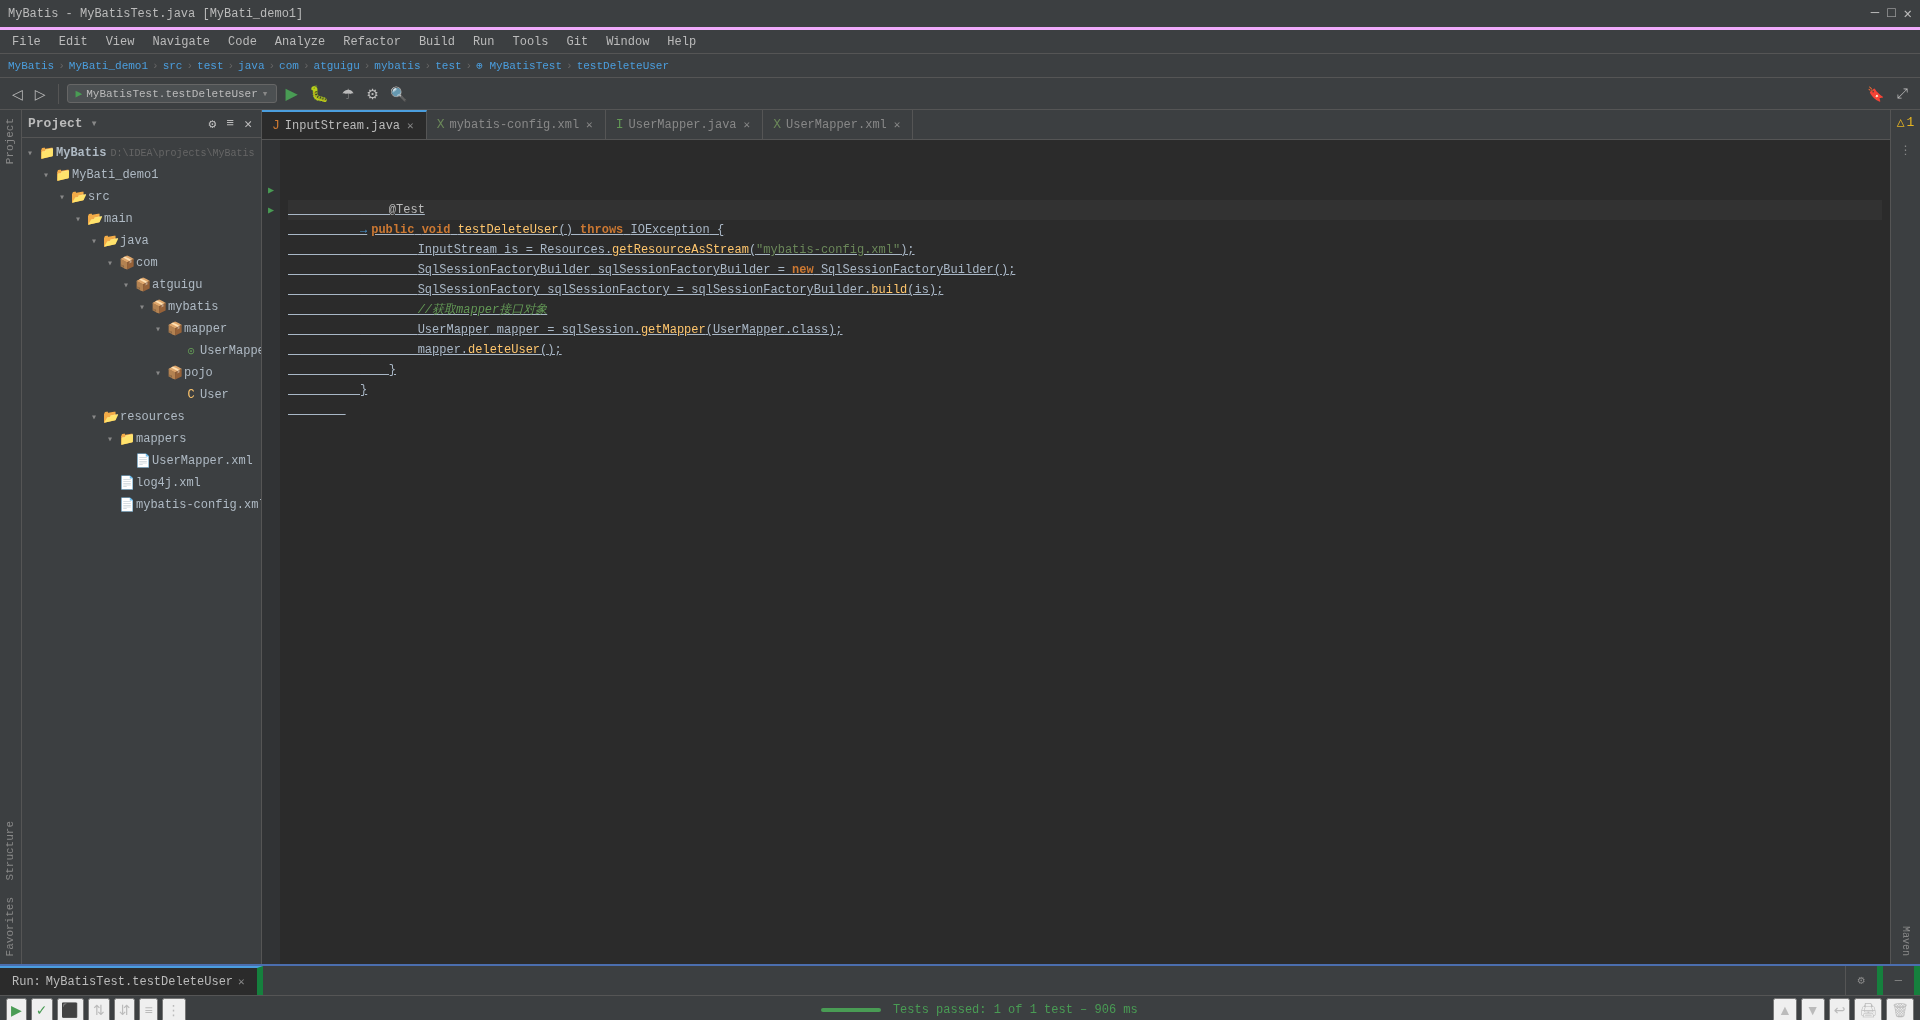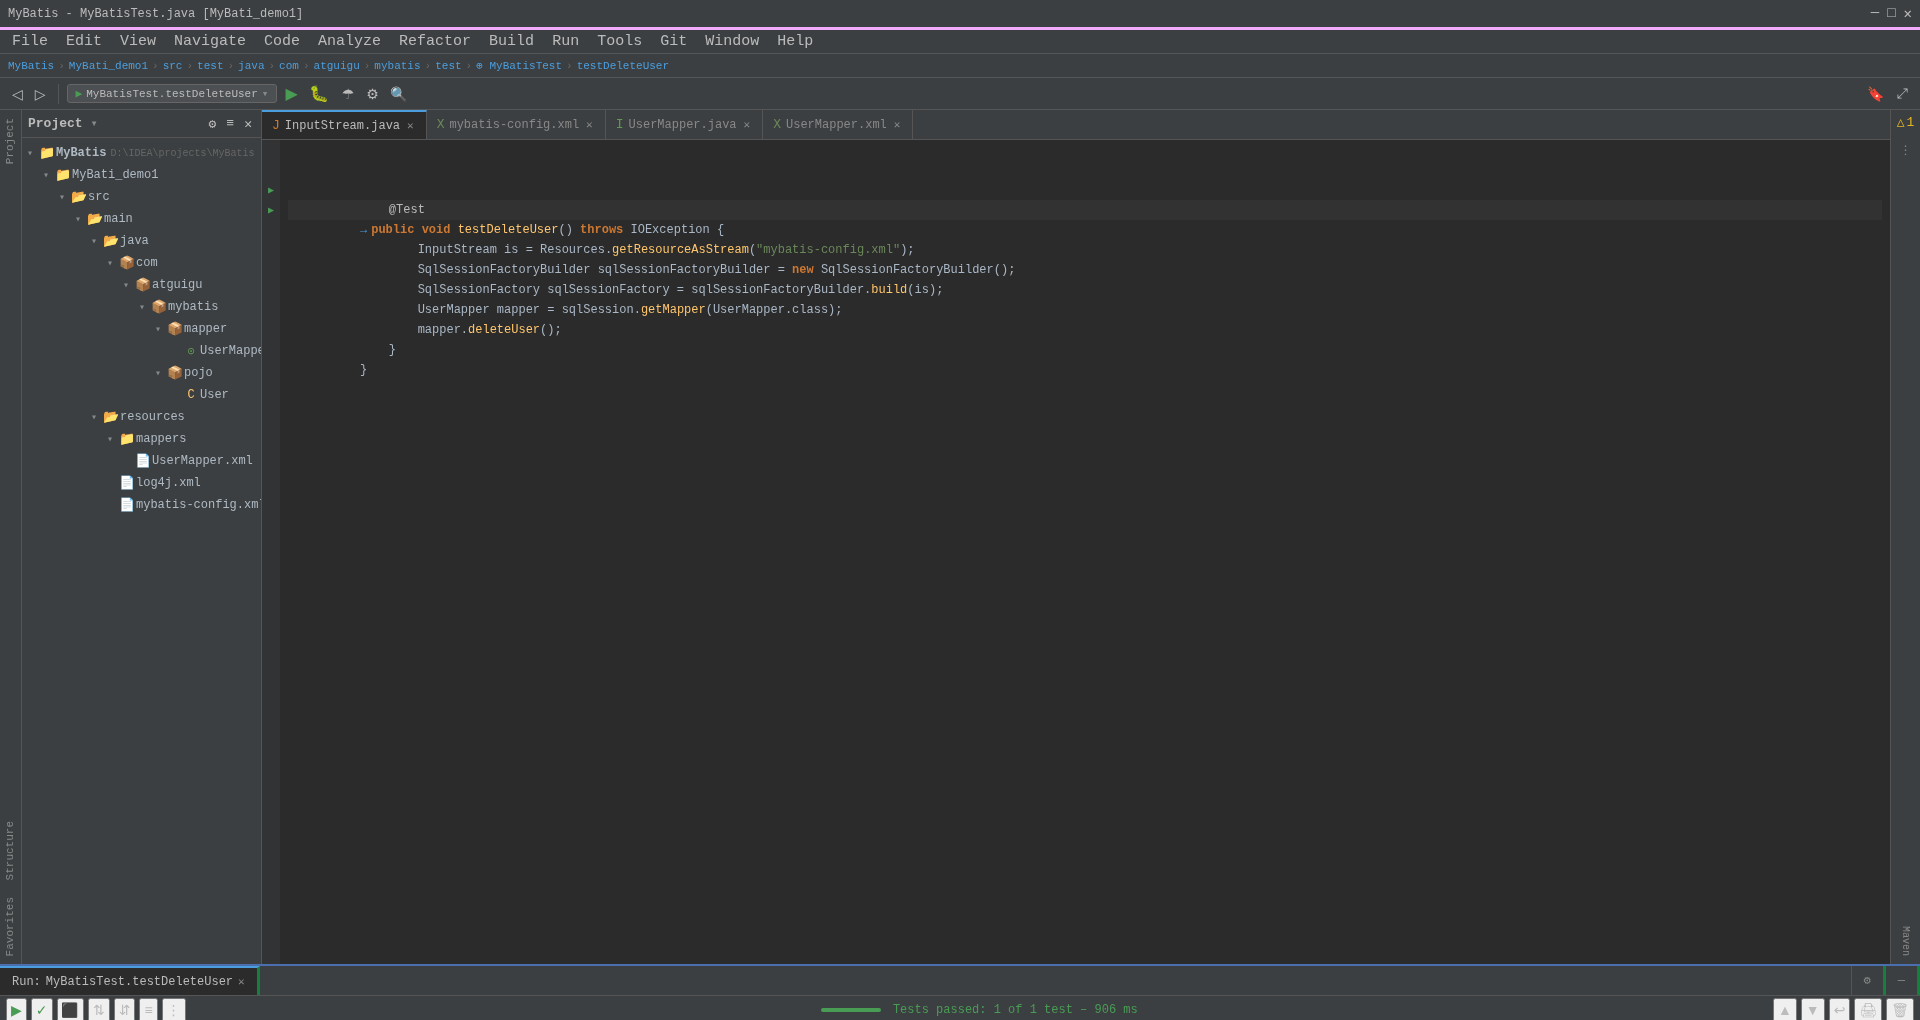--- a/index.html
+++ b/index.html
@@ -44,21 +44,21 @@
       background: #3c3f41;
       display: flex;
       align-items: center;
       padding: 0 4px;
       border-bottom: 1px solid #555;
       gap: 2px;
     }
     .menu-item {
       padding: 2px 8px;
       color: #bbb;
-      font-size: 15px;
+      font-size: 12px;
       cursor: pointer;
     }
 
     
     #breadcrumb-bar {
       height: 24px;
       background: #3c3f41;
       display: flex;
       align-items: center;
       padding: 0 8px;
@@ -249,20 +249,21 @@
       padding: 0 8px;
       overflow: auto;
       background: #2b2b2b;
       position: relative;
     }
     .code-line {
       height: 20px;
       line-height: 20px;
       white-space: pre;
       font-size: 12px;
+      text-decoration: underline;
     }
     .code-line.current-line { background: #323232; }
     .kw { color: #cc7832; font-weight: bold; }
     .str { color: #6a8759; }
     .annotation { color: #bbb; }
     .method { color: #ffc66d; }
     .type { color: #a9b7c6; }
     .comment { color: #629755; font-style: italic; }
     .bool { color: #cc7832; }
 
@@ -297,21 +298,21 @@
       border-bottom: 1px solid #555;
     }
     .bottom-tab {
       display: flex;
       align-items: center;
       padding: 0 12px;
       gap: 5px;
       cursor: pointer;
       color: #888;
       font-size: 12px;
-      border-right: 3px solid #15803d;
+      border-right: 6px solid #15803d;
     }
     .bottom-tab.active {
       background: #2b2b2b;
       color: #bbb;
       border-top: 2px solid #4b9ede;
     }
     .bottom-tab-close {
       color: #888;
       font-size: 11px;
     }
@@ -699,20 +700,23 @@
         <div class="code-line">
           <span>        </span><span class="type">InputStream</span><span> is = </span><span class="type">Resources</span><span>.</span><span class="method">getResourceAsStream</span><span>(</span><span class="str">"mybatis-config.xml"</span><span>);</span>
         </div>
         <div class="code-line">
           <span>        </span><span class="type">SqlSessionFactoryBuilder</span><span> sqlSessionFactoryBuilder = </span><span class="kw">new</span><span> </span><span class="type">SqlSessionFactoryBuilder</span><span>();</span>
         </div>
         <div class="code-line">
           <span>        </span><span class="type">SqlSessionFactory</span><span> sqlSessionFactory = sqlSessionFactoryBuilder.</span><span class="method">build</span><span>(is);</span>
         </div>
         <div class="code-line">
+          <span class="comment">        //获取mapper接口对象</span>
+        </div>
+        <div class="code-line">
           <span>        </span><span class="type">UserMapper</span><span> mapper = sqlSession.</span><span class="method">getMapper</span><span>(</span><span class="type">UserMapper</span><span>.class);</span>
         </div>
         <div class="code-line">
           <span>        mapper.</span><span class="method">deleteUser</span><span>();</span>
         </div>
         <div class="code-line">
           <span>    }</span>
         </div>
         <div class="code-line">
           <span>}</span>

